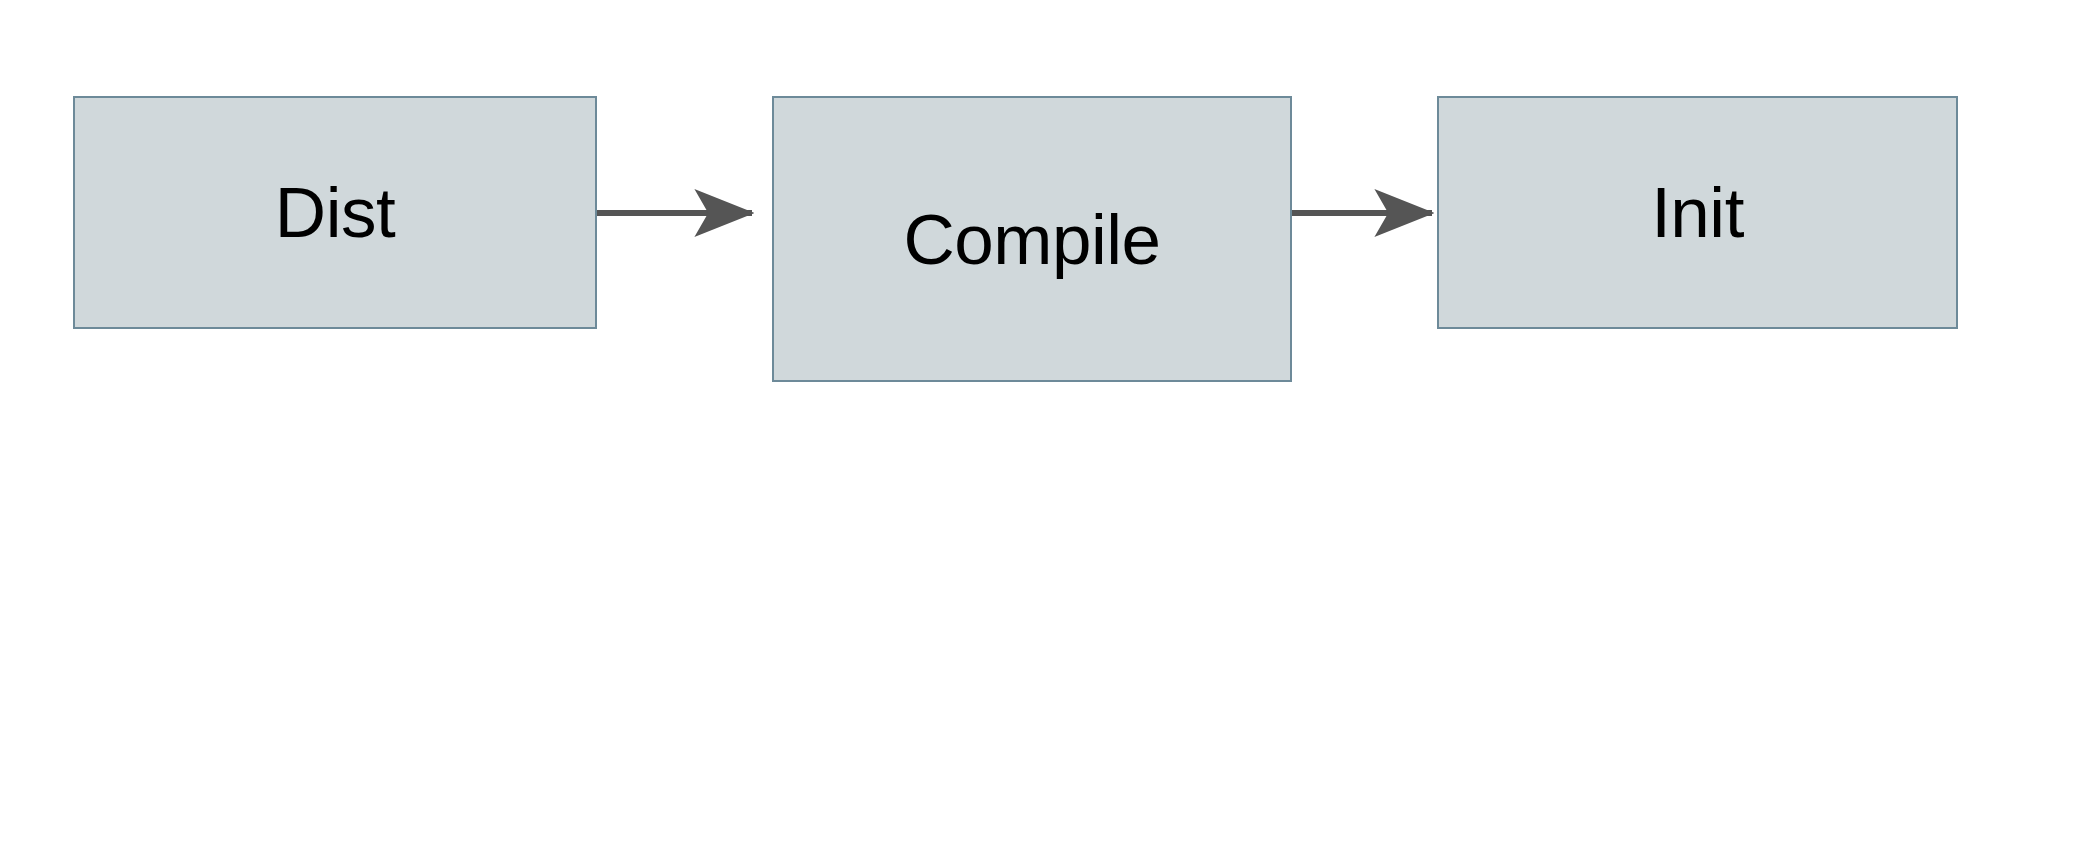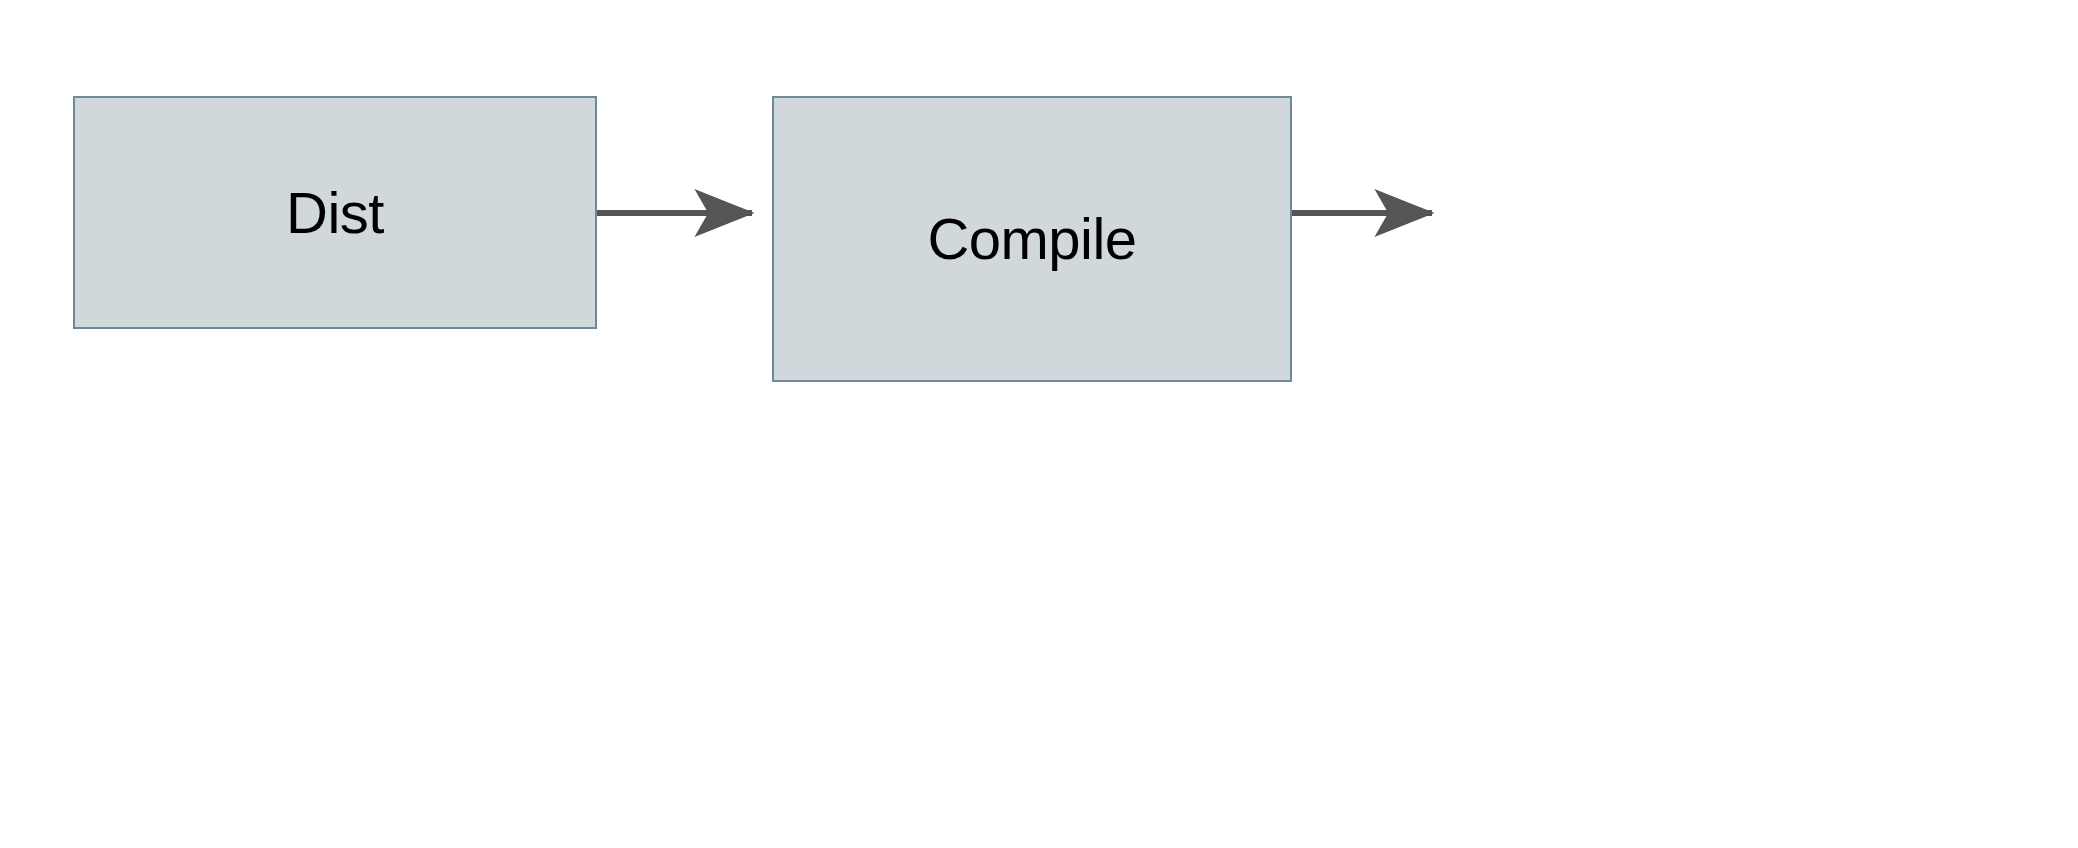--- a/index.html
+++ b/index.html
@@ -31,21 +31,21 @@
     box-sizing: border-box;
     background: #d0d8db;
     border: 2px solid #6d8a99;
     display: flex;
     align-items: center;
     justify-content: center;
     z-index: 2;
   }
   .node-label {
     font-family: "Liberation Sans", sans-serif;
-    font-size: 58px;
+    font-size: 71px;
     font-weight: 400;
     color: #000000;
     line-height: 1;
     letter-spacing: -0.5px;
     white-space: nowrap;
     user-select: none;
   }
   
   #node-dist    { left: 73px;   top: 96px;  width: 524px; height: 233px; }
   #node-compile { left: 757px;  top: 96px;  width: 520px; height: 286px; margin-left: 15px; }
@@ -74,15 +74,18 @@
   </svg>
 
   <div class="node" id="node-dist">
     <span class="node-label">Dist</span>
   </div>
 
   <div class="node" id="node-compile">
     <span class="node-label">Compile</span>
   </div>
 
+  <div class="node" id="node-init">
+    <span class="node-label">Init</span>
+  </div>
 
 
 </div>
 
 </body></html>

